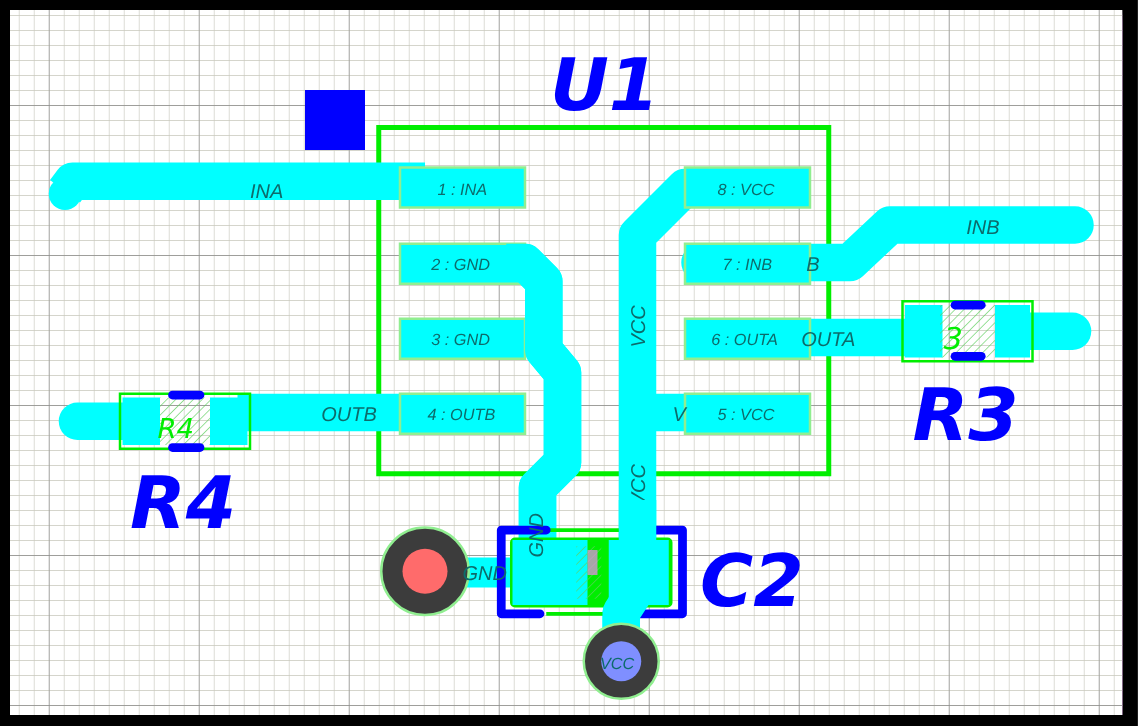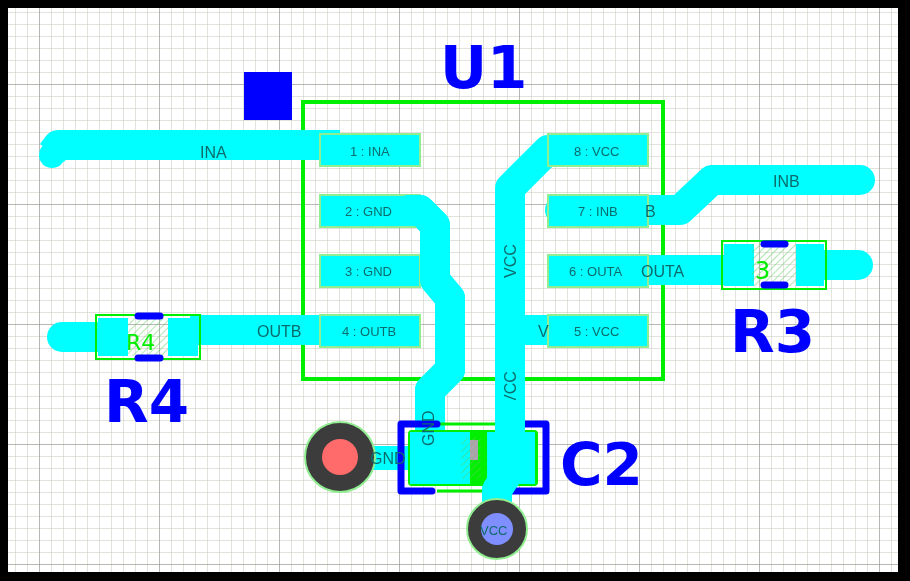--- a/index.html
+++ b/index.html
@@ -1,18 +1,18 @@
 <!DOCTYPE html>
 <html><head>
   <meta charset="utf-8">
   <style>
     html, body { margin: 0; padding: 0; background: #000; }
     body { width: 910px; height: 581px; overflow: hidden; position: relative; font-family: "Liberation Sans", sans-serif; }
     #frame { position: absolute; left: 0; top: 0; width: 910px; height: 581px; background: #000; }
-    #canvas-wrap { position: absolute; left: 8px; top: 8px; width: 890px; height: 564px; background: #f0abfc; overflow: hidden; box-shadow: 4px 4px 8px #333 inset; }
+    #canvas-wrap { position: absolute; left: 8px; top: 8px; width: 890px; height: 564px; background: #f0abfc; overflow: hidden; box-shadow: 4px 4px 8px #333 inset; font-style: italic; }
     #board { position: absolute; left: 0; top: 0; }
     .pad-label { font-family: "Liberation Sans", sans-serif; font-size: 13px; fill: #0d6b6b; }
     .net-label { font-family: "Liberation Sans", sans-serif; font-size: 16px; fill: #0d6b6b; }
     .ref-label { font-family: "DejaVu Sans", sans-serif; font-weight: bold; fill: #0000ff; }
   </style>
 </head>
 <body>
 
 <div id="frame">
   <div id="canvas-wrap">

